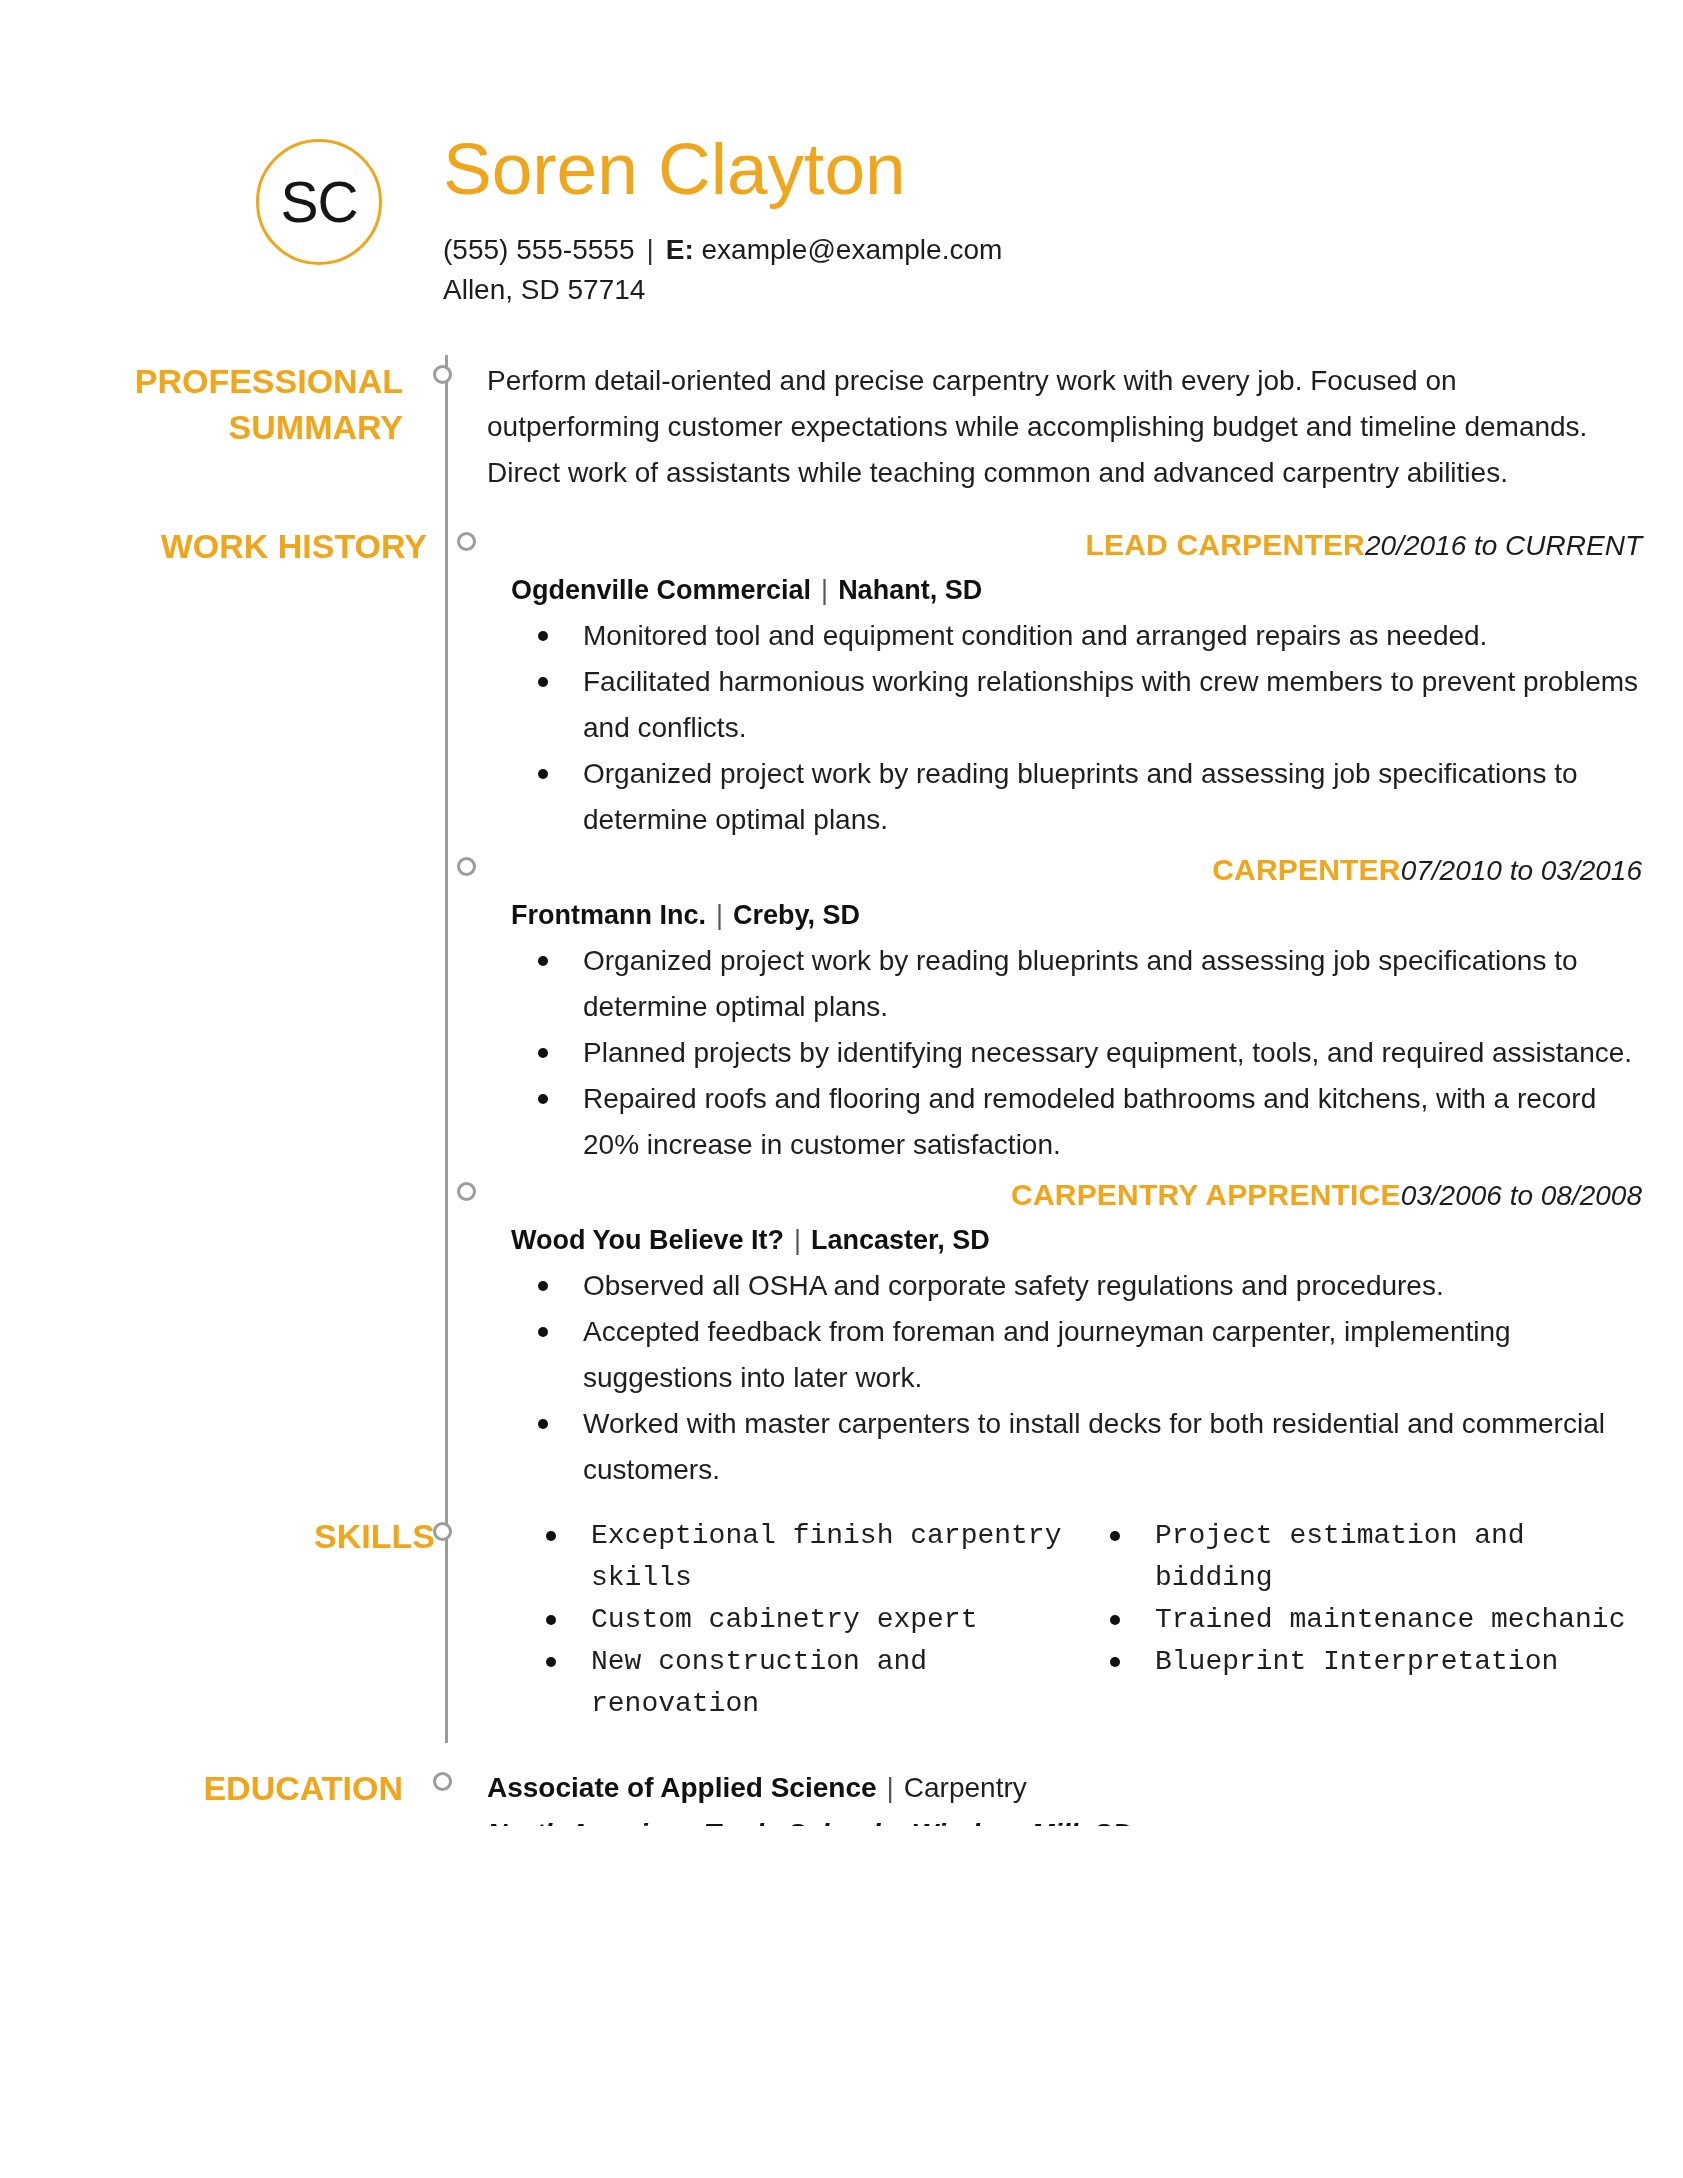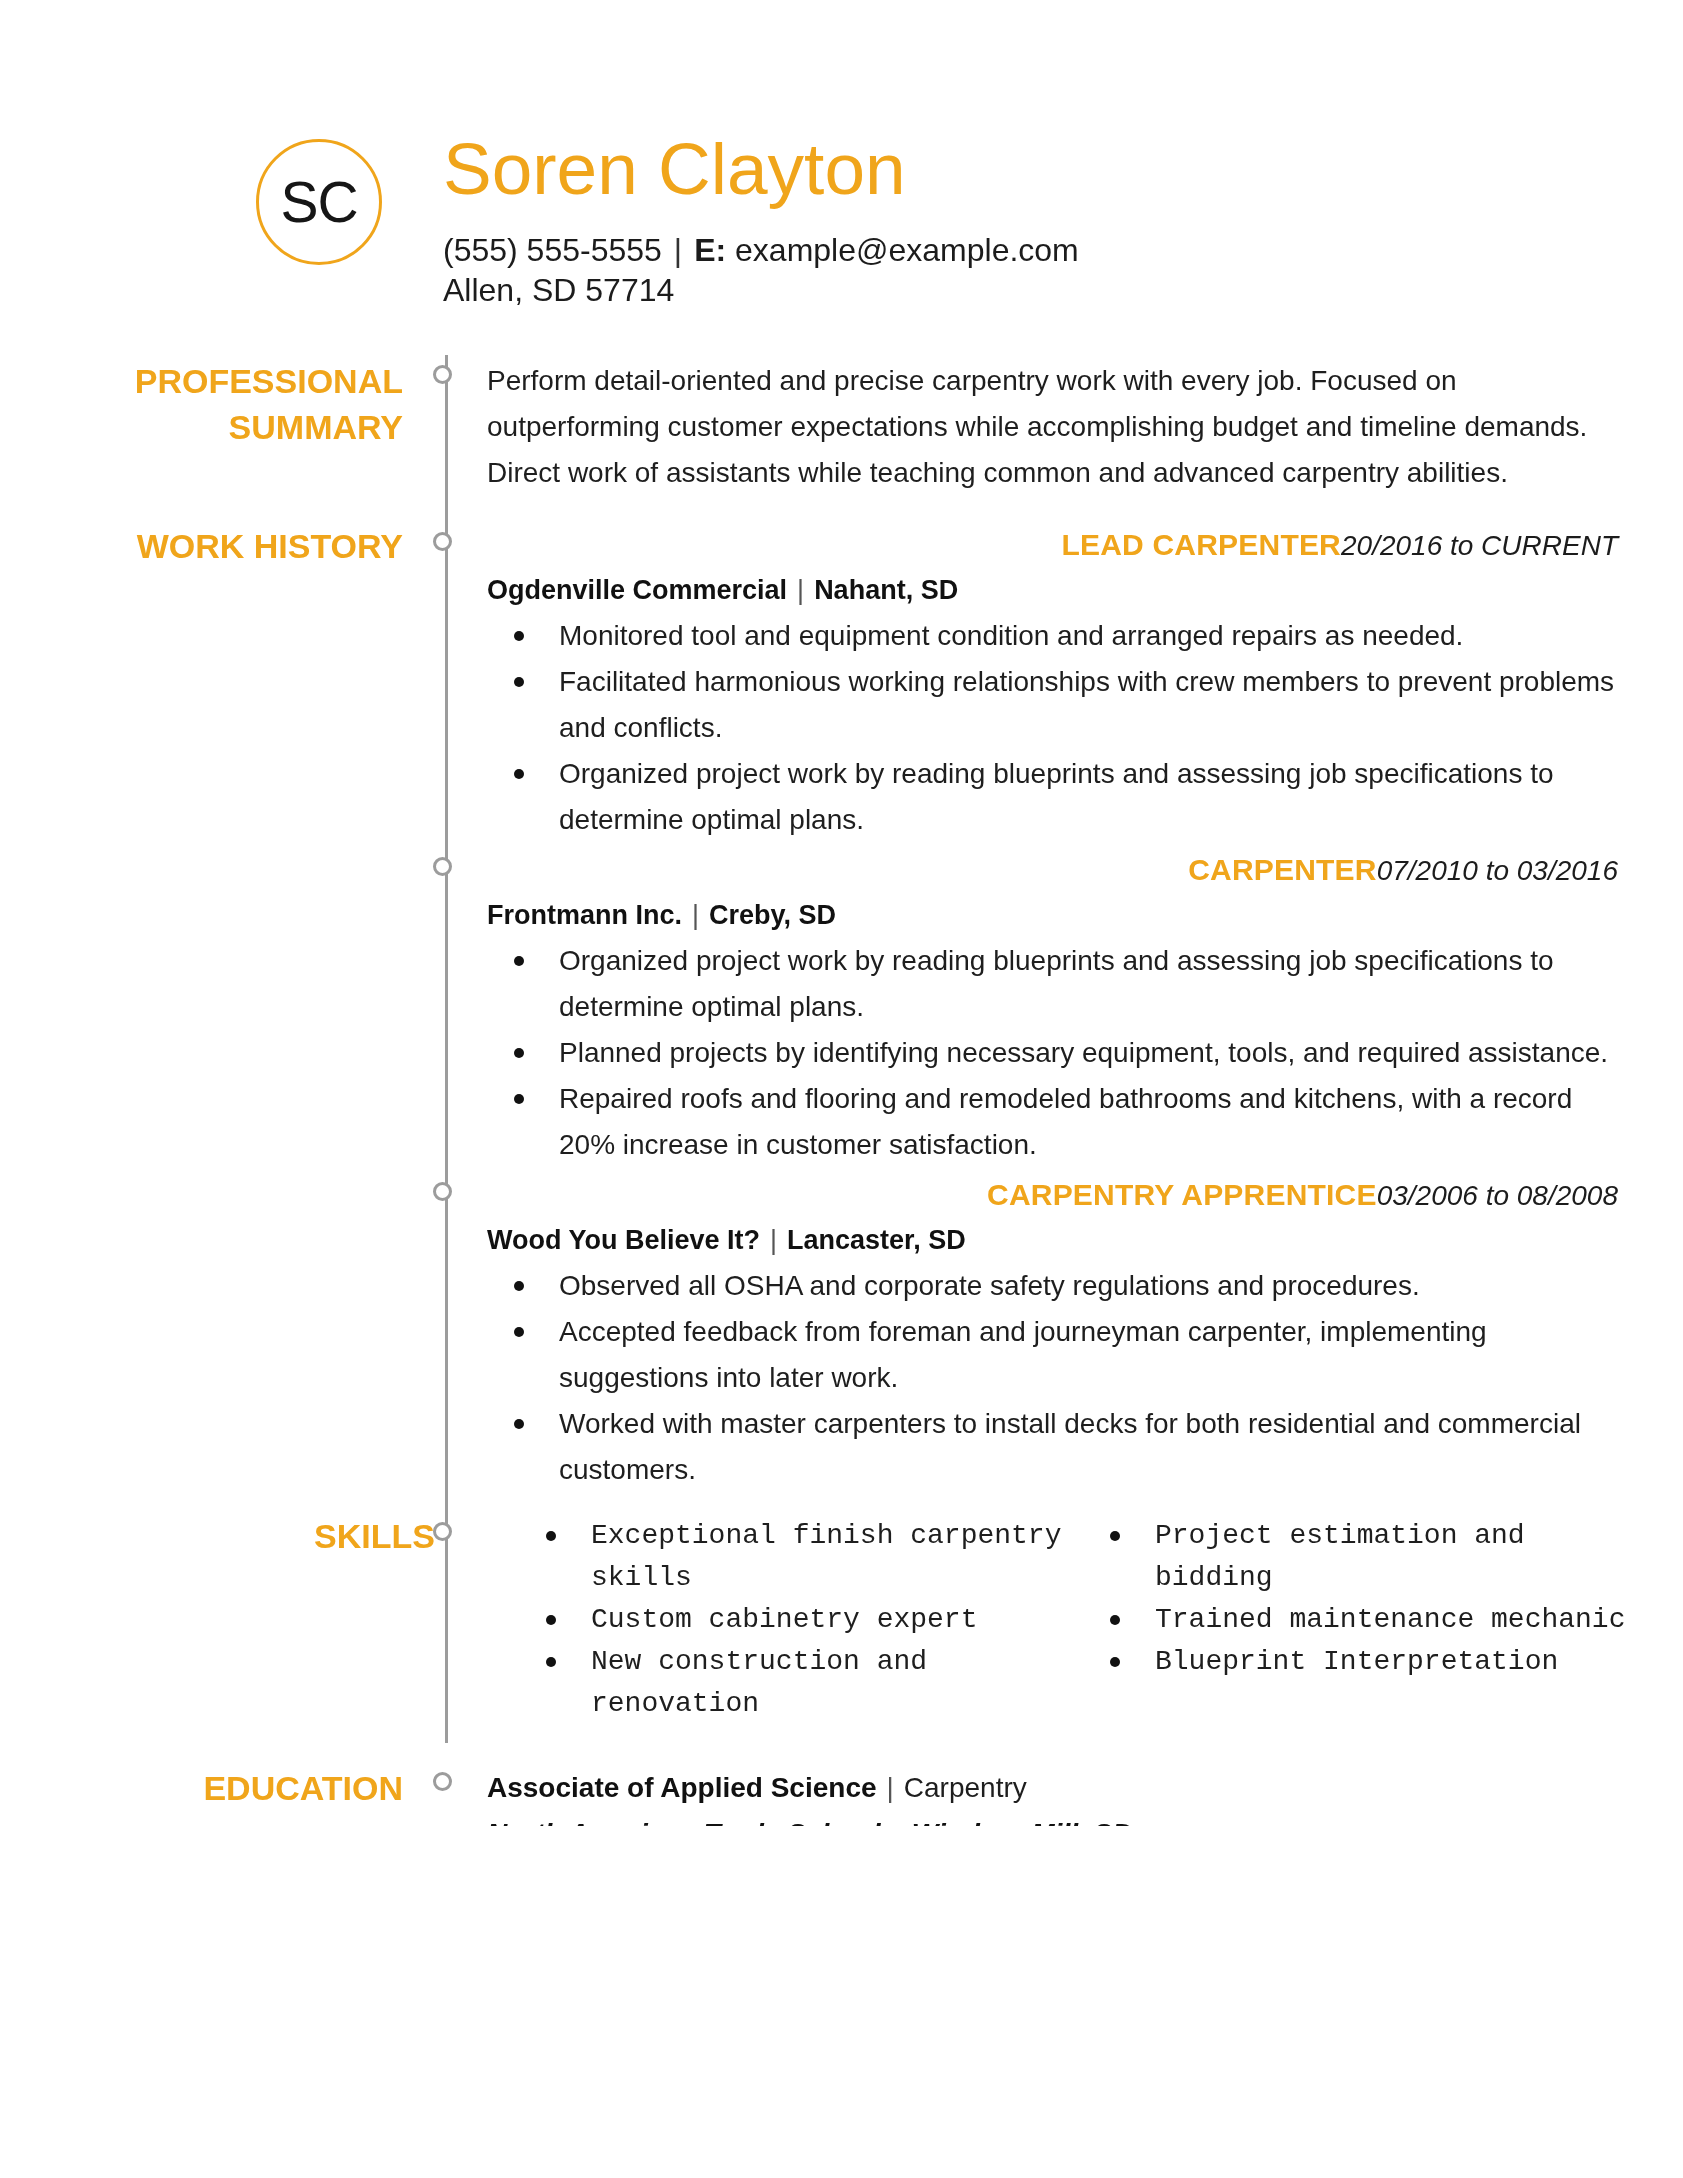--- a/index.html
+++ b/index.html
@@ -17,34 +17,34 @@
   .timeline-line{position:absolute;left:445px;top:358px;width:3px;height:1376px;background:var(--timeline);z-index:0;}
   .dot{position:absolute;width:19px;height:19px;border:3.5px solid var(--timeline);border-radius:50%;background:#ffffff;z-index:2;}
 
   
   header{display:flex;padding:139px 0 0 256px;}
   .avatar{flex:0 0 auto;width:126px;height:126px;border:3px solid var(--accent);border-radius:50%;
           display:flex;align-items:center;justify-content:center;}
   .avatar span{font-size:57px;color:#161616;letter-spacing:-1px;}
   .header-text{margin-left:61px;}
   h1{margin:-8px 0 0;font-size:73px;font-weight:400;line-height:1.05;color:var(--accent);letter-spacing:0;}
-  .contact{margin-top:22px;font-size:32px;line-height:40px;color:#1c1c1c;}
+  .contact{margin-top:22px;font-size:28px;line-height:40px;color:#1c1c1c;}
   .contact .sep{margin:0 12px;color:#333;}
 
   
   main{margin-top:48px;}
   .row{position:relative;display:flex;margin-bottom:30px;}
   .row .dot{left:433px;top:7px;}
   .label{flex:0 0 416px;width:416px;padding:0 13px 0 89px;text-align:right;
          font-size:34px;font-weight:700;line-height:46px;color:var(--accent);}
   .content{margin-left:71px;width:1131px;font-size:28px;line-height:46px;color:var(--text);}
   .content p{margin:0;}
 
   
-  #work-history{margin-bottom:14px;}
+  #work-history{margin-bottom:14px;padding-left:24px;}
   #work-history .label{line-height:40px;}
   .job{position:relative;margin-bottom:8px;}
   .job .dot{left:-54px;top:6px;}
   .job-head{display:flex;justify-content:flex-end;align-items:baseline;line-height:38px;}
   .job-head h3{margin:0;font-size:30px;font-weight:700;color:var(--accent);letter-spacing:0.2px;}
   .dates{font-size:28px;font-style:italic;color:#1c1c1c;white-space:nowrap;}
   .employer{margin-top:2px;font-size:27px;font-weight:700;color:var(--heading);line-height:46px;}
   .pipe{font-weight:400;color:#555;margin:0 10px;}
 
   

